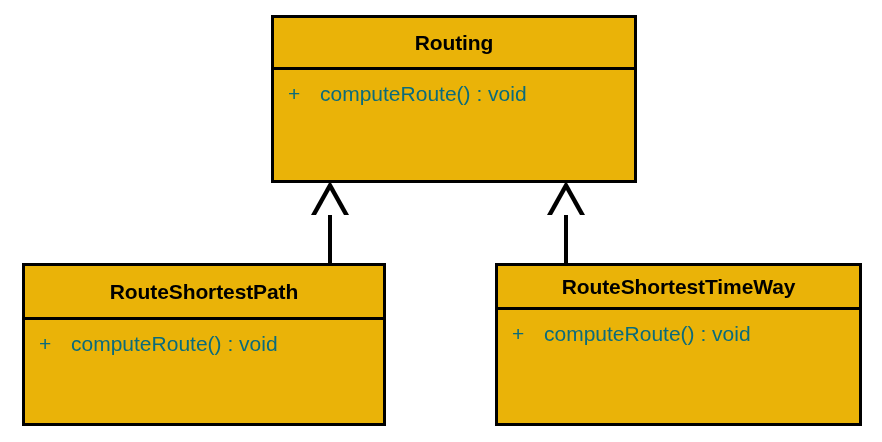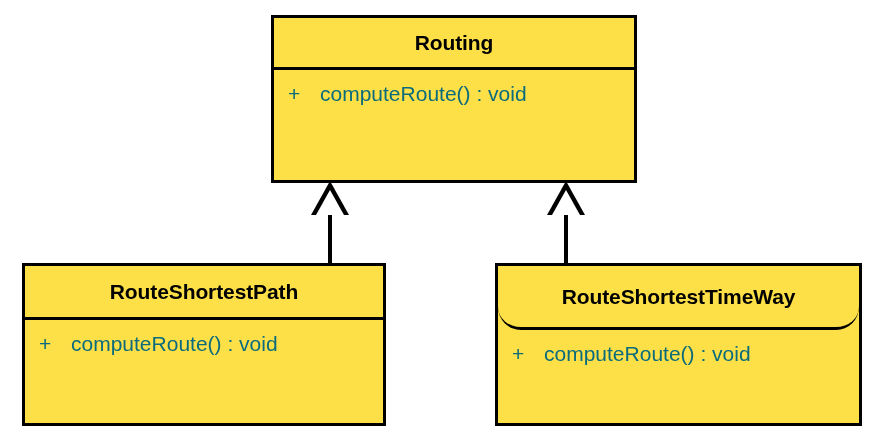--- a/index.html
+++ b/index.html
@@ -15,21 +15,21 @@
     width: 882px;
     height: 442px;
     background: #ffffff;
     overflow: hidden;
   }
 
   
   .uml-class {
     position: absolute;
     box-sizing: border-box;
-    background: #fde047;
+    background: #eab308;
     border: 3px solid #000000;
     z-index: 3;
   }
   .uml-class-name {
     box-sizing: border-box;
     width: 100%;
     display: flex;
     align-items: center;
     justify-content: center;
     border-bottom: 3px solid #000000;
@@ -79,21 +79,21 @@
     height: 163px;
   }
   #class-routeshortestpath .uml-class-name { height: 54px; text-align: center; }
 
   #class-routeshortesttimeway {
     left: 495px;
     top: 263px;
     width: 367px;
     height: 163px;
   }
-  #class-routeshortesttimeway .uml-class-name { height: 64px; border-radius: 23px; }
+  #class-routeshortesttimeway .uml-class-name { height: 44px; }
 
   
   .generalization {
     position: absolute;
     z-index: 1;
   }
   .gen-line {
     position: absolute;
     width: 4px;
     background: #000000;

